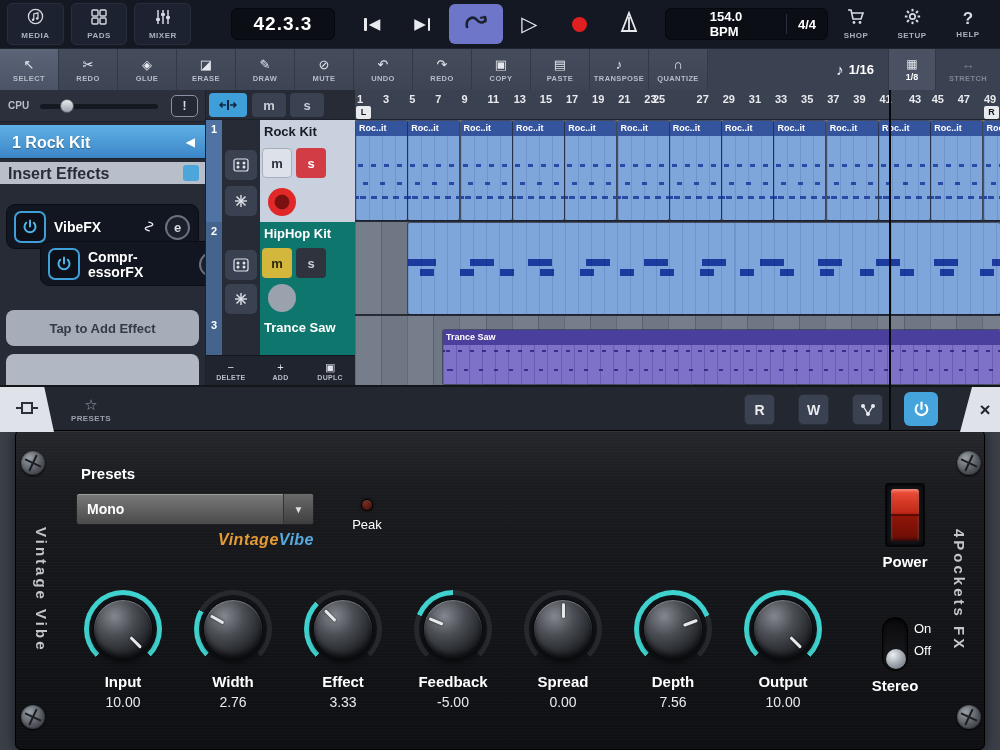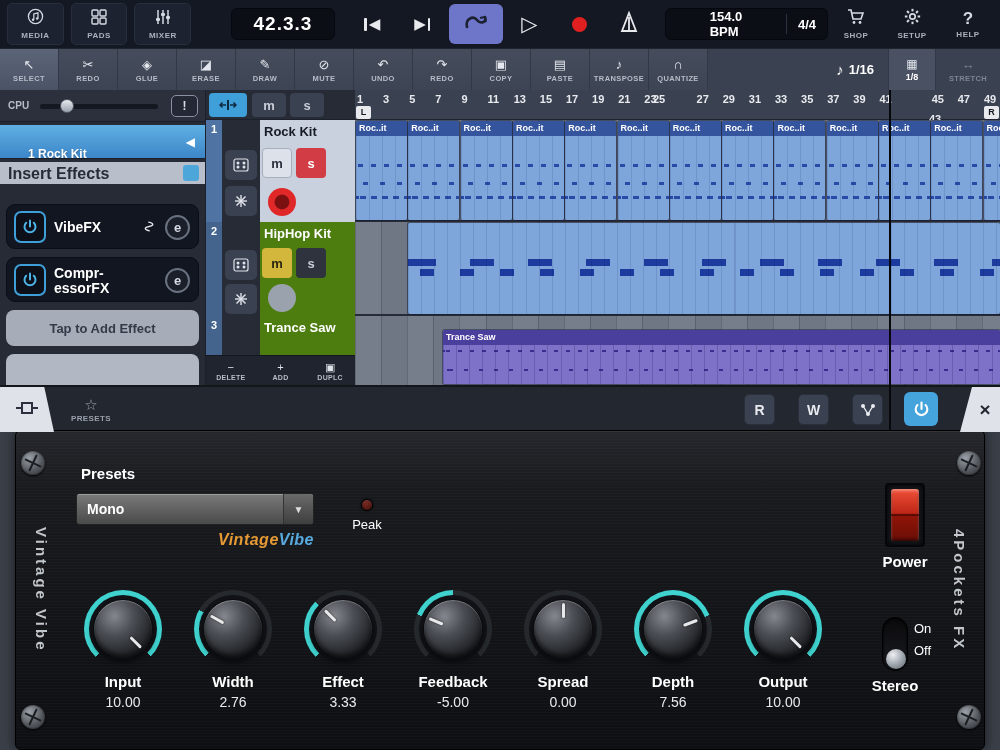--- a/index.html
+++ b/index.html
@@ -44,21 +44,21 @@
 .stretch-tile .lbl {font-size:7.5px; letter-spacing:.4px; font-weight:bold;}
 
 
 .inspector {position:absolute; left:0; top:90px; width:205px; height:295px; background:#262b36; overflow:hidden;}
 .cpu-row {position:absolute; top:0; left:0; right:0; height:32px; background:#2b303c; border-bottom:1px solid #1c202a;}
 .cpu-lbl {position:absolute; left:8px; top:10px; font-size:10px; color:#b6bcc8; font-weight:bold;}
 .cpu-slider {position:absolute; left:40px; top:14px; width:118px; height:5px; background:#141821; border-radius:3px;}
 .cpu-handle {position:absolute; left:20px; top:-5px; width:14px; height:14px; border-radius:50%; background:linear-gradient(#e8eaee,#9aa2b0); border:1px solid #555a64;}
 .cpu-warn {position:absolute; right:7px; top:5px; width:27px; height:22px; border:1px solid #8a90a0; border-radius:5px; color:#d6dae2; font-weight:bold; text-align:center; line-height:20px; font-size:12px; background:#232834;}
 .trk-header-blue {position:absolute; top:35px; left:0; right:0; height:34px; background:linear-gradient(#5fb0e4,#3c86c8); border-bottom:1px solid #1c202a;}
-.trk-header-blue .txt {position:absolute; left:12px; top:22px; color:#fff; font-weight:bold; font-size:12px; text-shadow:0 1px 1px rgba(0,0,0,.35);margin-left:16px;}
+.trk-header-blue .txt {position:absolute; left:12px; top:9px; color:#fff; font-weight:bold; font-size:16px; text-shadow:0 1px 1px rgba(0,0,0,.35);}
 .trk-header-blue .tri {position:absolute; right:10px; top:10px; color:#fff; font-size:12px;}
 .ins-strip {position:absolute; top:72px; left:0; right:0; height:22px; background:#b9bfca;}
 .ins-strip .txt {position:absolute; left:8px; top:3px; color:#272c36; font-weight:bold; font-size:16px;}
 .ins-strip .bluesq {position:absolute; right:6px; top:3px; width:16px; height:16px; background:#4da6d9; border-radius:3px;}
 .fx-slot {position:absolute; left:6px; width:193px; height:45px; background:#121620; border-radius:9px; border:1px solid #0a0d14;}
 .fx-pwr {position:absolute; left:7px; top:6px; width:32px; height:32px; border:2px solid #3f9fd8; border-radius:7px; background:#0d1018; display:flex; align-items:center; justify-content:center;}
 .fx-name {position:absolute; left:47px; top:0; height:45px; width:74px; display:flex; align-items:center; color:#fff; font-weight:bold; font-size:14px; line-height:1.05;}
 .fx-mod {position:absolute; right:42px; top:12px; color:#e8eaee; font-size:16px; transform:rotate(90deg);}
 .fx-e {position:absolute; right:8px; top:10px; width:25px; height:25px; border:2px solid #6a7282; border-radius:50%; color:#d6dae2; font-size:13px; font-weight:bold; background:#1a1f2a; display:flex; align-items:center; justify-content:center;}
 .tap-add {position:absolute; left:6px; top:220px; width:193px; height:36px; background:#a6acb8; border-radius:8px; color:#343a46; font-weight:bold; font-size:13px; display:flex; align-items:center; justify-content:center;}
@@ -72,21 +72,21 @@
 .trk {position:absolute; left:0; right:0;}
 .trk-num {position:absolute; left:0; top:0; bottom:0; width:16px; background:#44648e; color:#fff; font-size:11px; font-weight:bold; text-align:center; padding-top:3px;}
 .trk-icons {position:absolute; left:16px; top:0; bottom:0; width:38px; background:#262b36;}
 .ti-btn {position:absolute; left:3px; width:32px; height:30px; background:#3a4150; border-radius:5px; display:flex; align-items:center; justify-content:center;}
 .trk-body {position:absolute; left:54px; right:0; top:0; bottom:0;}
 .trk-name {position:absolute; left:4px; top:4px; font-size:13px; font-weight:bold; white-space:nowrap;}
 .ms-btn {position:absolute; width:30px; height:30px; border-radius:4px; font-size:13px; font-weight:bold; display:flex; align-items:center; justify-content:center;}
 .rec-btn {position:absolute; left:8px; top:68px; width:28px; height:28px; border-radius:50%;}
 .trk1 .trk-body {background:#c9d0de;}
 .trk1 .trk-num {background:#4f74a4;}
-.trk-dark .trk-body {background:#4d7c0f;}
+.trk-dark .trk-body {background:#0f766e;}
 .tl-btns {position:absolute; top:265px; height:30px; left:0; right:0; background:#20242e; display:flex; border-top:1px solid #14171f;}
 .tlb {flex:1; display:flex; flex-direction:column; align-items:center; justify-content:center; gap:1px; color:#b6bcc8;}
 .tlb .ico {font-size:11px; height:12px; line-height:12px; color:#dfe3ea;}
 .tlb .lbl {font-size:7px; letter-spacing:.3px; font-weight:bold;}
 
 
 .arrange {position:absolute; left:355px; top:90px; width:645px; height:295px; background:#2b303c; overflow:hidden;}
 .ruler {position:absolute; top:0; left:0; right:0; height:30px; background:#3a4150; border-bottom:1px solid #20242e;}
 .rnum {position:absolute; top:3px; font-size:11px; font-weight:bold; color:#e8eaee;}
 .locator {position:absolute; top:16px; width:15px; height:13px; background:#e8eaee; color:#14171f; font-size:9px; font-weight:bold; text-align:center; line-height:13px; border-radius:2px;}
@@ -375,21 +375,21 @@
       <div class="fx-pwr">
           <svg width="16" height="16" viewBox="0 0 16 16">
             <path d="M8 1.5 v6" stroke="#4db4e8" stroke-width="2" stroke-linecap="round"></path>
             <path d="M4.2 3.8 a5.5 5.5 0 1 0 7.6 0" fill="none" stroke="#4db4e8" stroke-width="2" stroke-linecap="round"></path>
           </svg>
         </div>
       <div class="fx-name">VibeFX</div>
       <span class="fx-mod">∿</span>
       <div class="fx-e">e</div>
     </div>
-    <div class="fx-slot" style="top:167px;">
+    <div class="fx-slot" style="top:151px;margin-left:34px;">
       <div class="fx-pwr">
           <svg width="16" height="16" viewBox="0 0 16 16">
             <path d="M8 1.5 v6" stroke="#4db4e8" stroke-width="2" stroke-linecap="round"></path>
             <path d="M4.2 3.8 a5.5 5.5 0 1 0 7.6 0" fill="none" stroke="#4db4e8" stroke-width="2" stroke-linecap="round"></path>
           </svg>
         </div>
       <div class="fx-name">Compr-essorFX</div>
       <div class="fx-e">e</div>
     </div>
     <div class="tap-add">Tap to Add Effect</div>
@@ -516,21 +516,21 @@
         <span class="rnum" style="left: 289.32px;">23</span>
         <span class="rnum" style="left: 298px;">25</span>
         <span class="rnum" style="left: 341.56px;">27</span>
         <span class="rnum" style="left: 367.68px;">29</span>
         <span class="rnum" style="left: 393.8px;">31</span>
         <span class="rnum" style="left: 419.92px;">33</span>
         <span class="rnum" style="left: 446.04px;">35</span>
         <span class="rnum" style="left: 472.16px;">37</span>
         <span class="rnum" style="left: 498.28px;">39</span>
         <span class="rnum" style="left: 524.4px;">41</span>
-        <span class="rnum" style="left: 574px; margin-top: 20px;">43</span>
+        <span class="rnum" style="left: 554px;">43</span>
         <span class="rnum" style="left: 576.64px;">45</span>
         <span class="rnum" style="left: 602.76px;">47</span>
         <span class="rnum" style="left: 628.88px;">49</span>
       </div>
     <div class="lanes">
       <div class="lane lane1" id="lane1">
           <div class="clip" style="left: 1px; top: 1px; width: 51px; height: 99px;">
             <div class="clip-head">Roc..it</div>
             <div class="clip-body rock-body"></div>
           </div>

